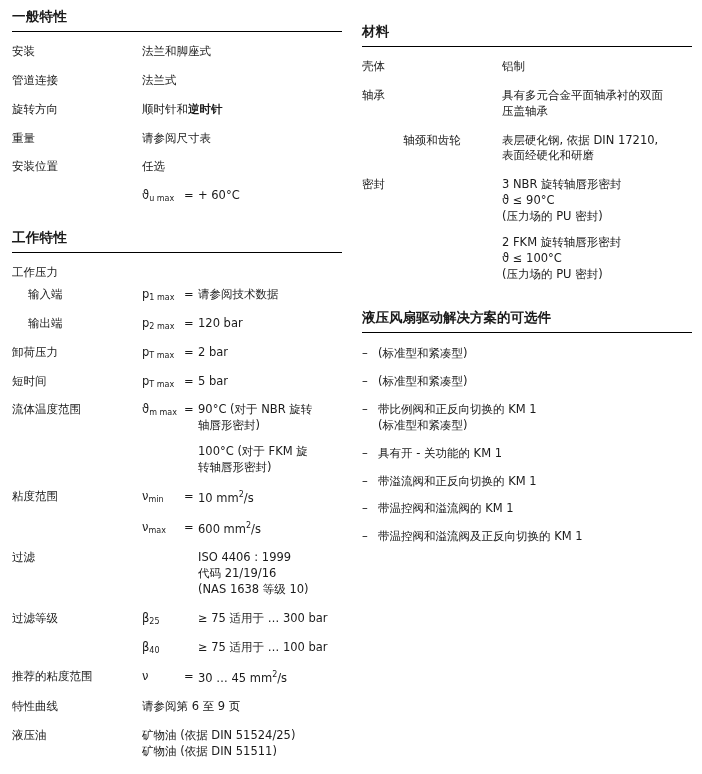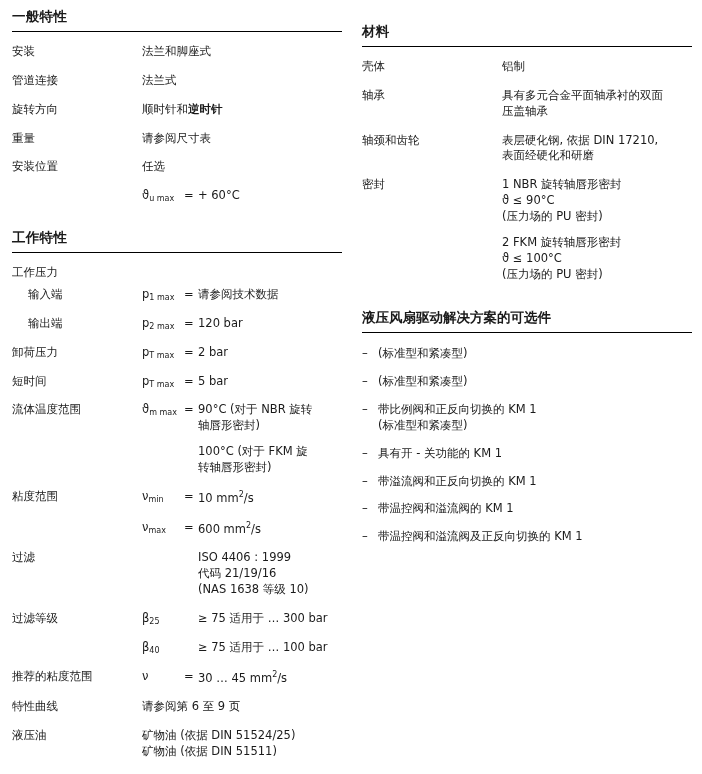--- a/index.html
+++ b/index.html
@@ -284,30 +284,30 @@
         </td>
       </tr>
       <tr>
         <td class="label" style="width:140px;">轴承</td>
         <td class="val block-val">
           <div>具有多元合金平面轴承衬的双面</div>
           <div>压盖轴承</div>
         </td>
       </tr>
       <tr>
-        <td class="label" style="width:140px;">轴颈和齿轮</td>
+        <td class="label" style="width:140px;text-align:center;">轴颈和齿轮</td>
         <td class="val block-val">
           <div>表层硬化钢, 依据 DIN 17210,</div>
           <div>表面经硬化和研磨</div>
         </td>
       </tr>
       <tr>
         <td class="label" style="width:140px;">密封</td>
         <td class="val block-val">
-          <div>1 NBR 旋转轴唇形密封</div>
+          <div>3 NBR 旋转轴唇形密封</div>
           <div>ϑ ≤ 90°C</div>
           <div>(压力场的 PU 密封)</div>
           <div style="height:10px;">&nbsp;</div>
           <div>2 FKM 旋转轴唇形密封</div>
           <div>ϑ ≤ 100°C</div>
           <div>(压力场的 PU 密封)</div>
         </td>
       </tr>
     </tbody>
       </table>

